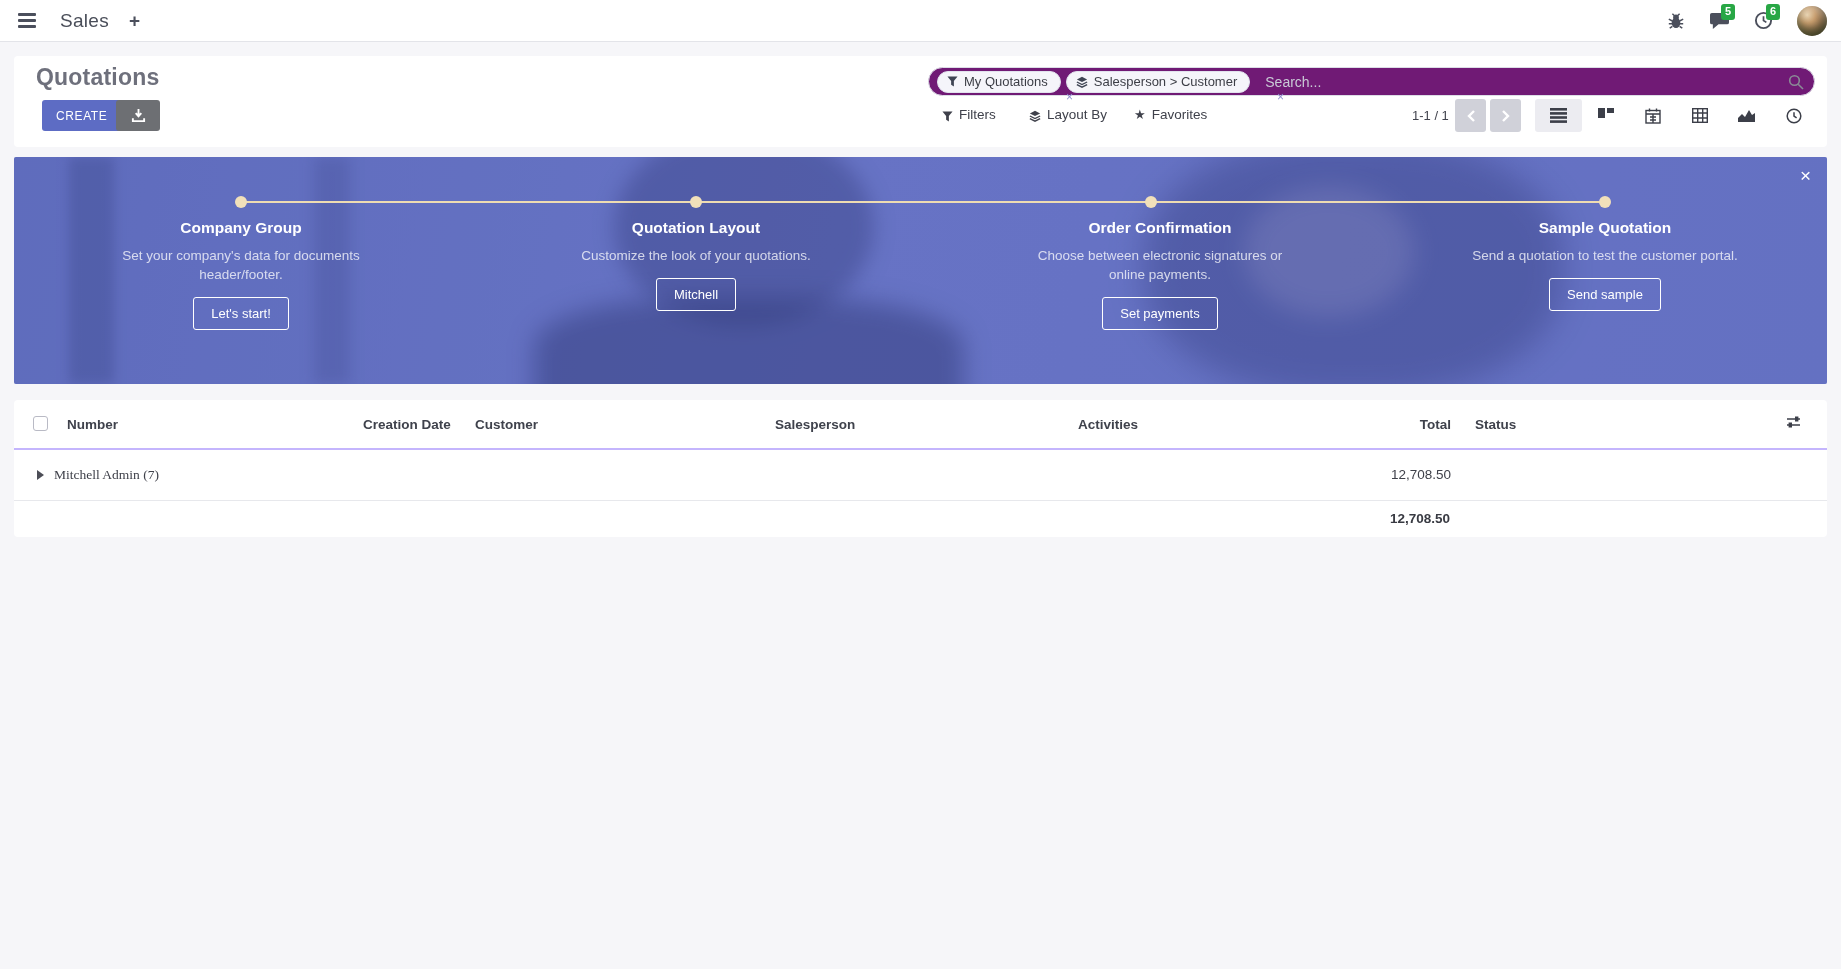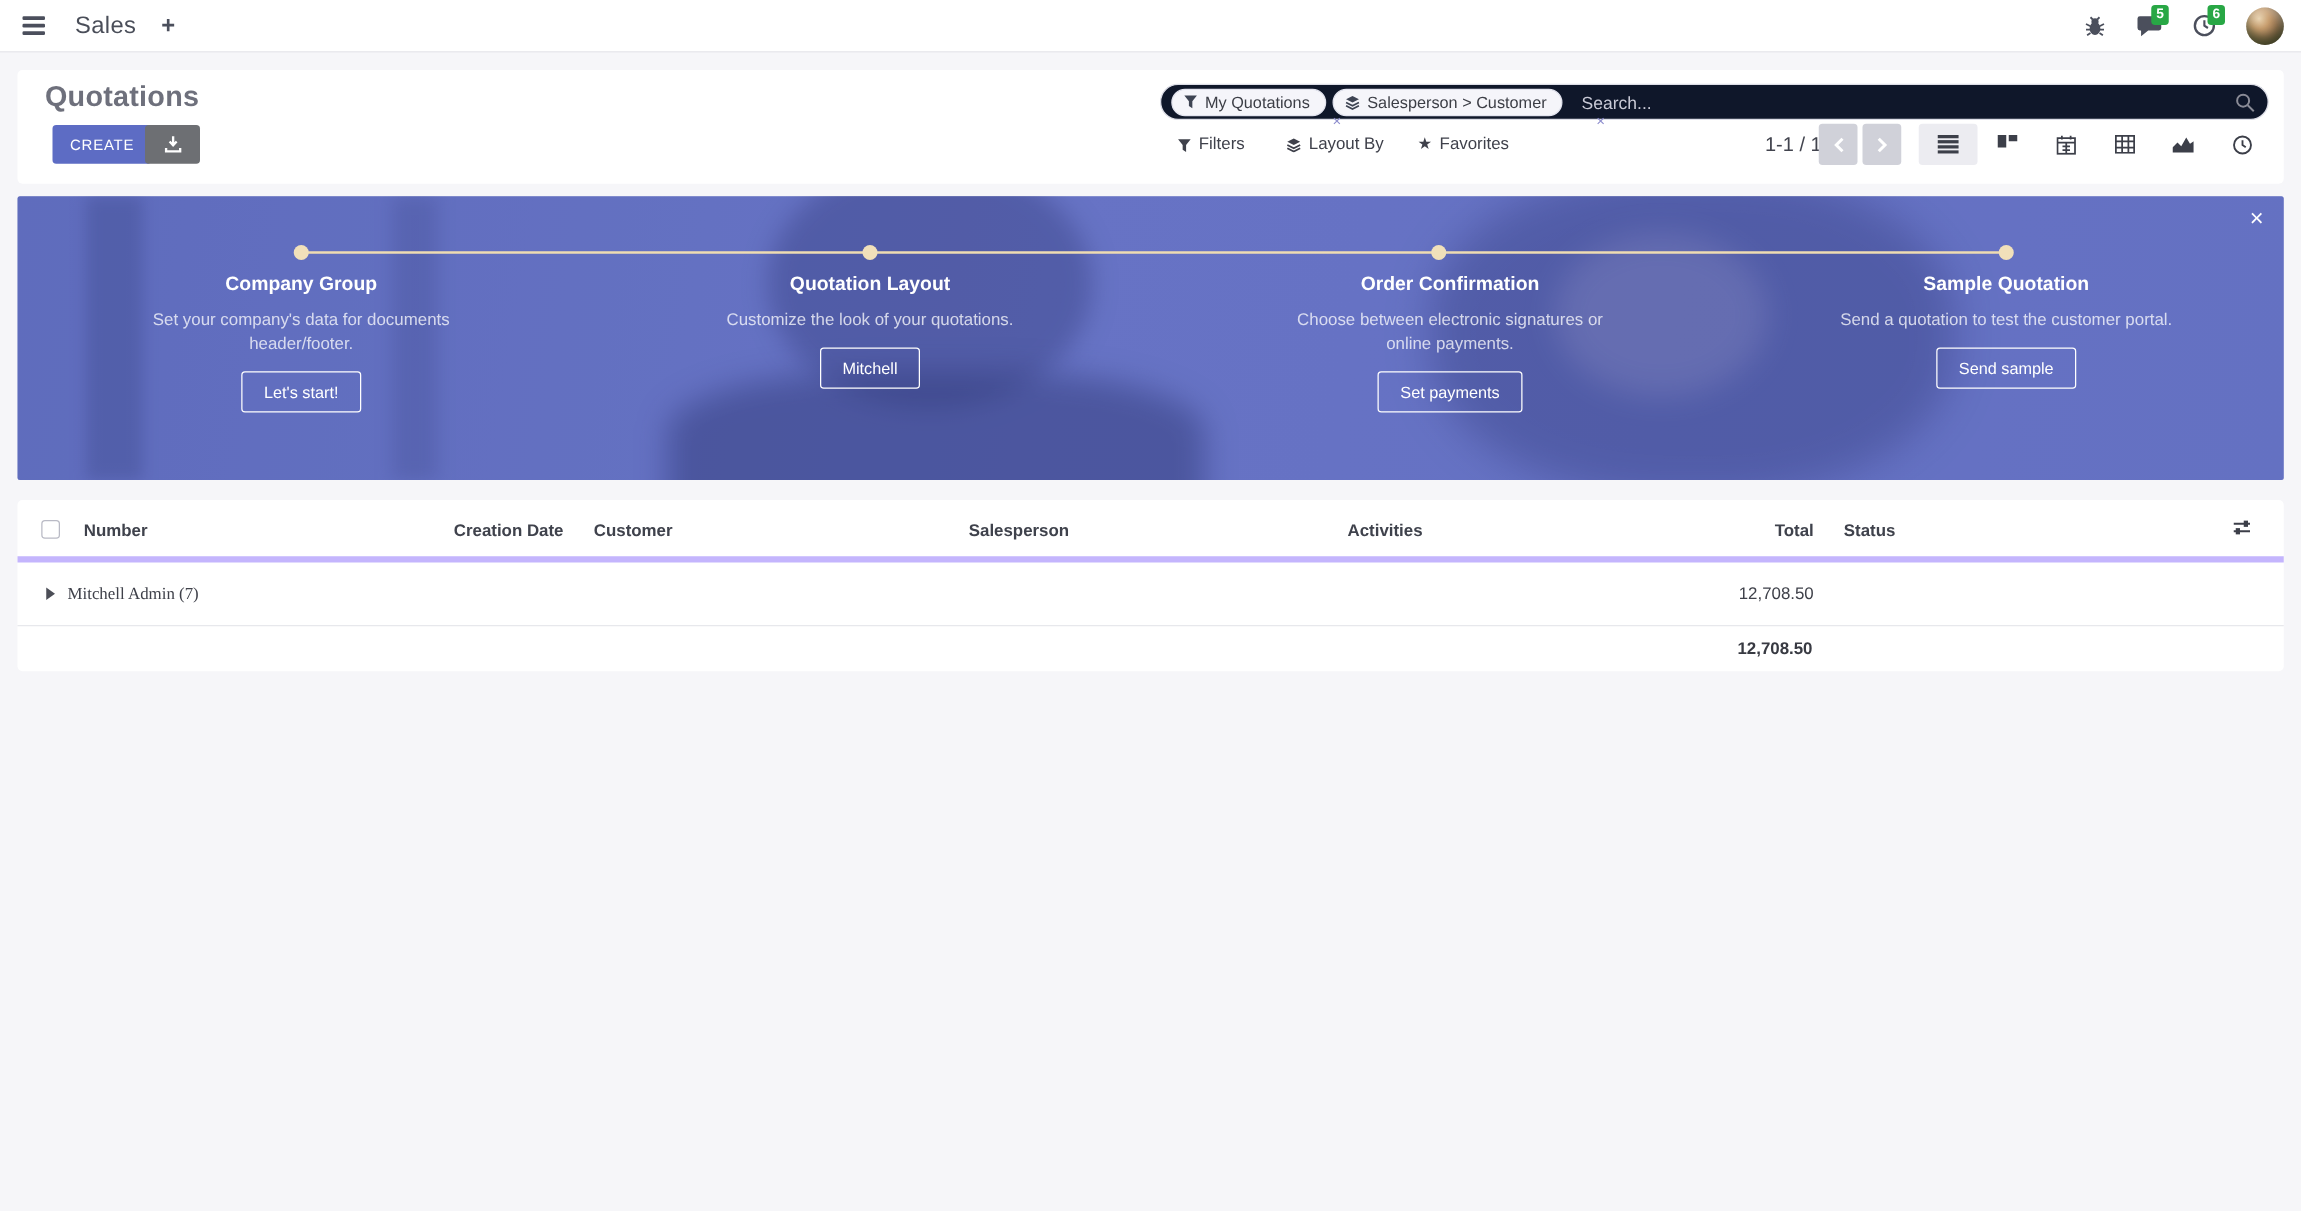--- a/index.html
+++ b/index.html
@@ -28,36 +28,36 @@
   .panel { background:#fff; border-radius:4px; }
 
   
   .control-panel { position:relative; height:91px; }
   .cp-title { position:absolute; left:22px; top:8px; font-size:23px; color:#6e707c; letter-spacing:.2px; }
   .create-btn { position:absolute; left:28px; top:44px; height:31px; padding:0 14px; background:#5d6cc4; color:#fff;
                 border:none; border-radius:3px; font-size:12px; font-family:inherit; letter-spacing:.6px; cursor:pointer; }
   .export-btn { position:absolute; left:102px; top:44px; width:44px; height:31px; background:#6d6f73; border:none;
                 border-radius:3px; cursor:pointer; display:flex; align-items:center; justify-content:center; }
 
-  .searchbar { position:absolute; left:914px; top:11px; width:887px; height:29px; background:#0f172a;
+  .searchbar { position:absolute; left:914px; top:11px; width:887px; height:29px; background:#701a75;
                border:1px solid #dcdde6; border-radius:15px; display:flex; align-items:center; padding:0 10px 0 8px; }
   .facet { display:inline-flex; align-items:center; gap:6px; height:22px; padding:0 12px 0 9px; margin-right:5px;
            background:#f5f5fa; border:1px solid #e2e3ee; border-radius:11px; font-size:13px; color:#3c3e46;
            white-space:nowrap; cursor:pointer; }
   .facet svg { flex:none; }
   .search-placeholder { font-size:14px; color:#c9cad6; margin-left:10px; flex:1; }
   .search-glass { margin-left:auto; cursor:pointer; display:flex; }
   .facet-x { position:absolute; top:23px; font-size:12px; color:#8c8ccd; cursor:pointer; line-height:1; }
   .facet-x.x1 { left:137px; } .facet-x.x2 { left:348px; }
 
   .cp-controls { position:absolute; top:51px; font-size:13.5px; color:#3f414b; display:flex; align-items:flex-end; gap:6px; cursor:pointer; }
   .ctl-filters { left:928px; } .ctl-groupby { left:1015px; } .ctl-favorites { left:1120px; }
   .star-glyph { font-size:13px; color:#3f414b; }
 
-  .pager { position:absolute; left:1398px; top:52px; font-size:16px; color:#42444e; }
+  .pager { position:absolute; left:1398px; top:52px; font-size:13px; color:#42444e; }
   .pager-btn { position:absolute; top:43px; width:31px; height:33px; background:#d0d1d9; border:none; border-radius:3px;
                cursor:pointer; display:flex; align-items:center; justify-content:center; }
   .pager-prev { left:1441px; } .pager-next { left:1476px; }
 
   .view-switcher { position:absolute; right:10px; top:43px; display:flex; align-items:center; }
   .vs-btn { width:47px; height:33px; display:flex; align-items:center; justify-content:center; cursor:pointer;
             border-radius:3px; color:#3c3f49; }
   .vs-btn.active { background:#ececf1; }
 
   
@@ -75,21 +75,21 @@
   .timeline { position:absolute; left:227px; top:44px; width:1364px; height:2px; background:#eedcb2; z-index:2; }
   .dot { position:absolute; top:39px; width:12px; height:12px; border-radius:50%; background:#f1e0ba; z-index:3; }
   .step { position:absolute; top:62px; width:280px; text-align:center; z-index:4; color:#fff; }
   .step-title { font-size:15.5px; font-weight:bold; margin-bottom:9px; }
   .step-desc { font-size:13.5px; line-height:19px; color:rgba(255,255,255,.75); }
   .step-btn { margin-top:13px; display:inline-block; padding:8px 17px; border:1px solid #fff; border-radius:3px;
               background:transparent; color:#fff; font-size:13px; font-family:inherit; cursor:pointer; }
 
   
   .table-panel { position:relative; margin-top:16px; height:137px; font-size:13.5px; }
-  .thead { position:absolute; left:0; right:0; top:0; height:50px; border-bottom:5px solid #c4b5fd; }
+  .thead { position:absolute; left:0; right:0; top:0; height:50px; border-bottom:2px solid #c4b5fd; }
   .th { position:absolute; top:17px; color:#3f424c; font-weight:600; }
   .checkbox { position:absolute; left:19px; top:16px; width:15px; height:15px; border:1px solid #b9bac5;
               border-radius:3px; background:#fff; cursor:pointer; }
   .th-number { left:53px; } .th-creation { left:349px; } .th-customer { left:461px; }
   .th-salesperson { left:761px; } .th-activities { left:1064px; }
   .th-total { right:376px; } .th-status { left:1461px; }
   .th-optional { position:absolute; right:26px; top:15px; cursor:pointer; color:#3c3f49; }
 
   .group-row { position:absolute; left:0; right:0; top:50px; height:51px; border-bottom:1px solid #e7e8ec; cursor:pointer; }
   .caret { position:absolute; left:23px; top:20px; width:0; height:0;

